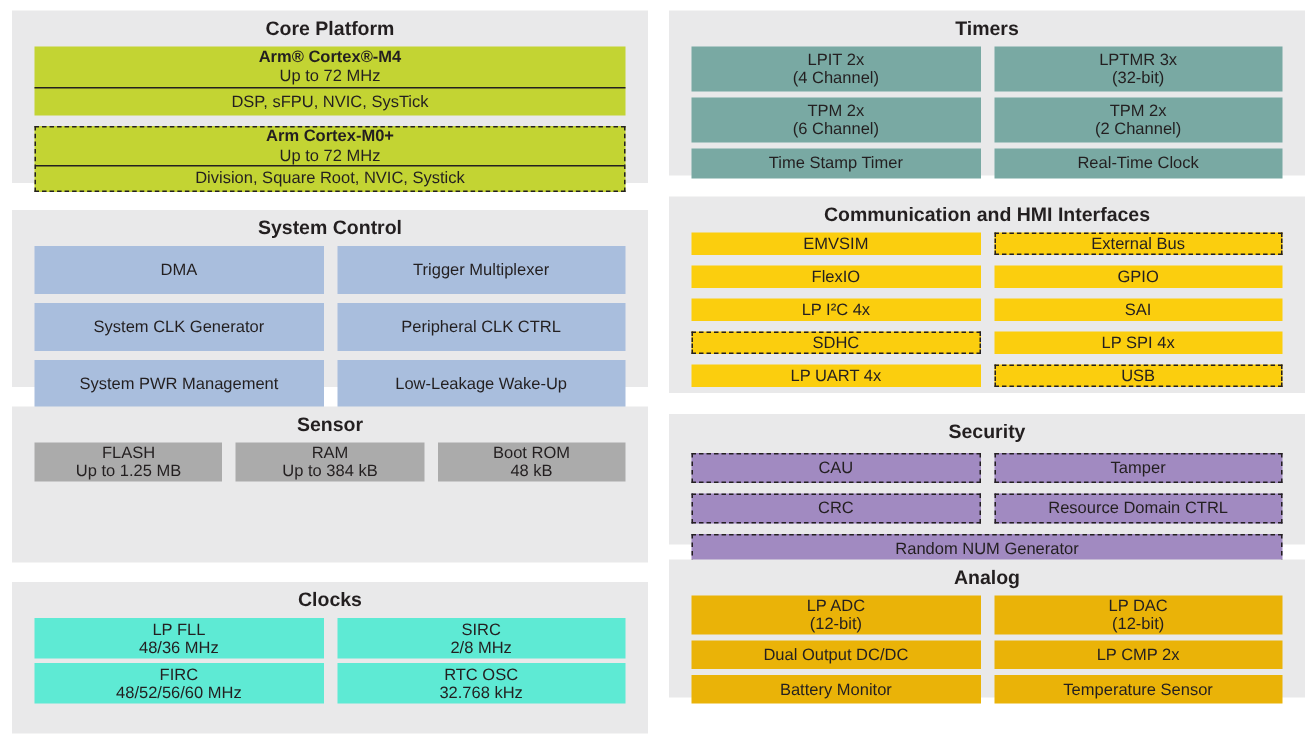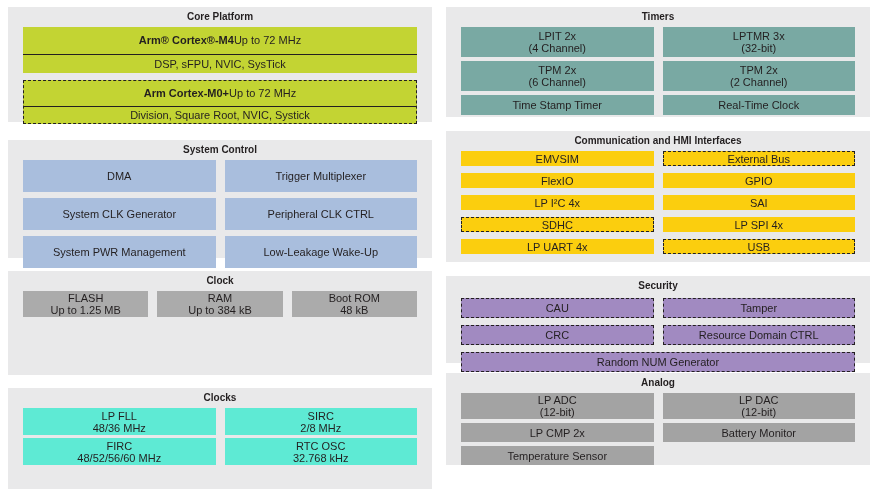--- a/index.html
+++ b/index.html
@@ -3,34 +3,34 @@
 <meta charset="utf-8">
 <style>
   html,body{margin:0;padding:0;}
   body{
     width:876px;height:489px;overflow:hidden;background:#ffffff;
     font-family:"Liberation Sans", sans-serif;color:#231f20;font-size:11px;
   }
   .page{display:flex;gap:14px;padding:7px 3px 0 8px;}
   .col{width:424px;display:flex;flex-direction:column;}
   .panel{background:#e9e9ea;padding:0 15px;box-sizing:border-box;width:100%;}
-  .panel-title{font-weight:bold;font-size:10px;text-align:center;padding:4px 0 5px;}
+  .panel-title{font-weight:bold;font-size:13px;text-align:center;padding:4px 0 5px;}
   .grid{display:grid;grid-template-columns:1fr 1fr;column-gap:9px;}
   .cell{
     display:flex;flex-direction:column;justify-content:center;align-items:center;
     text-align:center;line-height:12px;box-sizing:border-box;
   }
   .cell span{display:block;}
   .dashed{border:1px dashed #231f20;}
   .span2{grid-column:1/-1;}
 
   
   .p-core{height:115px;margin-bottom:18px;}
   .core-box{background:#c3d433;}
-  .core-top{display:flex;justify-content:center;align-items:center;height:27px;line-height:13px;}
+  .core-top{display:flex;flex-direction:column;justify-content:center;align-items:center;height:27px;line-height:13px;}
   .core-name{font-weight:bold;}
   .core-divider{height:1px;background:#231f20;}
   .core-bottom{display:flex;justify-content:center;align-items:center;height:18px;}
   .core-box.dashed{margin-top:7px;}
   .core-box.dashed .core-top{height:25px;}
   .core-box.dashed .core-bottom{height:16px;}
 
   
   .p-sc{height:118px;margin-bottom:13px;}
   .p-sc .grid{row-gap:6px;}
@@ -59,21 +59,21 @@
 
   
   .p-sec{height:87px;margin-bottom:10px;}
   .p-sec .panel-title{padding-bottom:7px;}
   .p-sec .grid{row-gap:7px;}
   .p-sec .cell{background:#a18ac1;height:20px;}
 
   
   .p-ana{height:92px;}
   .p-ana .grid{row-gap:4px;}
-  .p-ana .cell{background:#a3a3a3;height:26px;}
+  .p-ana .cell{background:#eab308;height:26px;}
   .p-ana .cell.h1{height:19px;}
 </style>
 </head>
 <body>
 
 <div class="page">
 
   <div class="col">
 
     <section class="panel p-core">
@@ -104,21 +104,21 @@
         <div class="cell">System CLK Generator</div>
         <div class="cell">Peripheral CLK CTRL</div>
         <div class="cell">System PWR Management</div>
         <div class="cell">Low-Leakage Wake-Up</div>
         <div class="cell">External Watchdog</div>
         <div class="cell">Monitor</div>
       </div>
     </section>
 
     <section class="panel p-mem">
-      <div class="panel-title">Clock</div>
+      <div class="panel-title">Sensor</div>
       <div class="grid">
         <div class="cell">
           <span>FLASH</span>
           <span>Up to 1.25 MB</span>
         </div>
         <div class="cell">
           <span>RAM</span>
           <span>Up to 384 kB</span>
         </div>
         <div class="cell">
@@ -209,20 +209,21 @@
       <div class="panel-title">Analog</div>
       <div class="grid">
         <div class="cell">
           <span>LP ADC</span>
           <span>(12-bit)</span>
         </div>
         <div class="cell">
           <span>LP DAC</span>
           <span>(12-bit)</span>
         </div>
+        <div class="cell h1">Dual Output DC/DC</div>
         <div class="cell h1">LP CMP 2x</div>
         <div class="cell h1">Battery Monitor</div>
         <div class="cell h1">Temperature Sensor</div>
       </div>
     </section>
 
   </div>
 
 </div>
 

